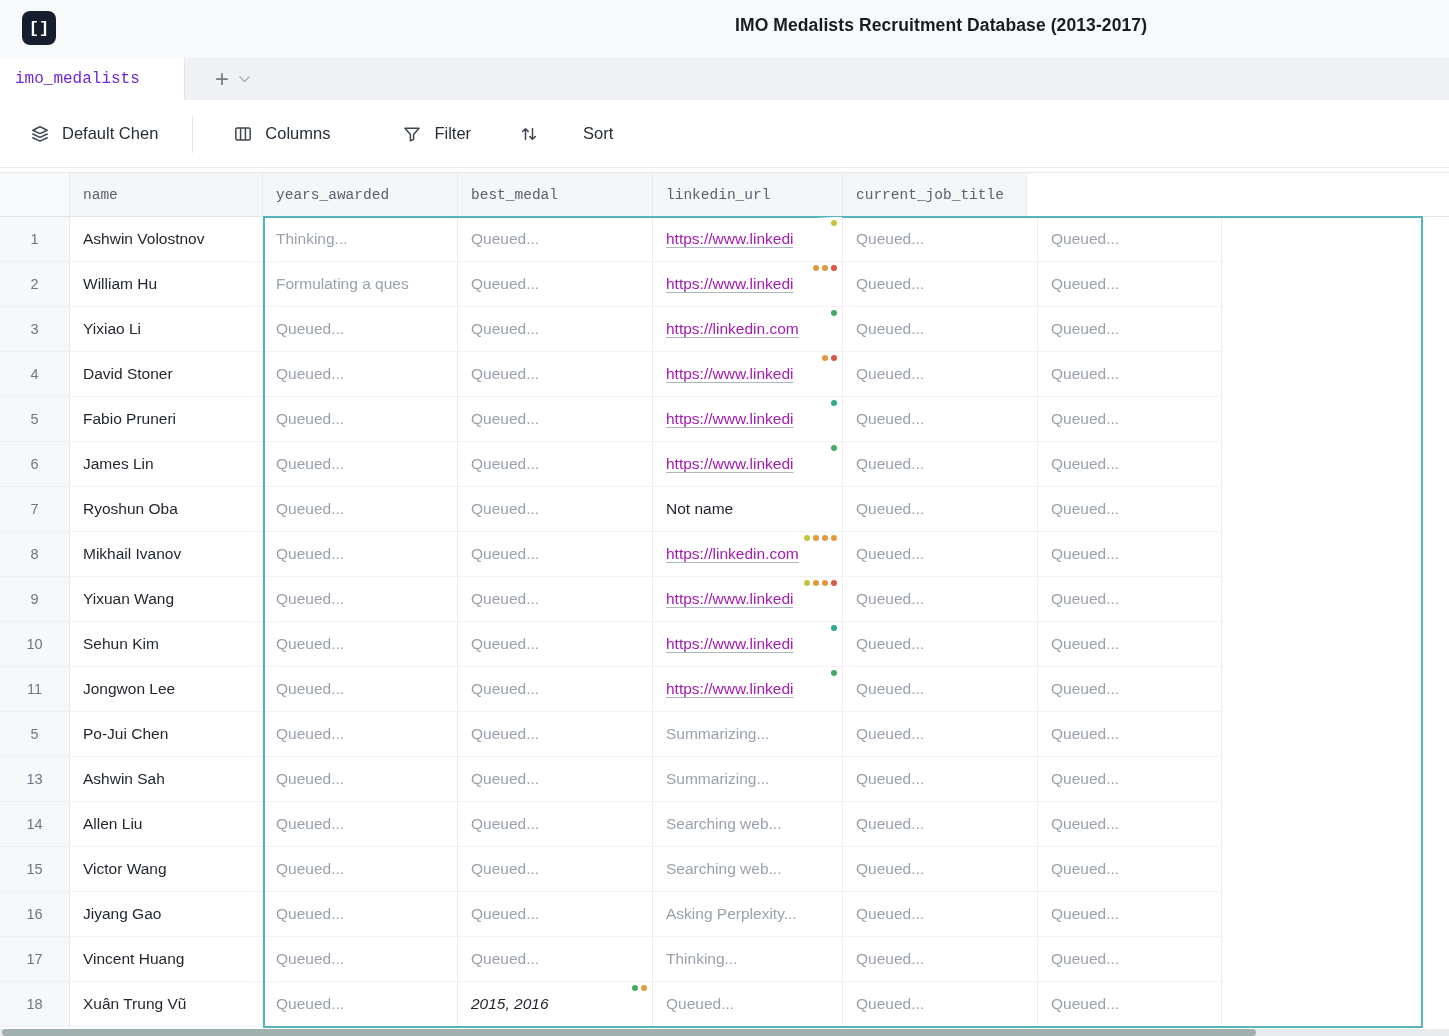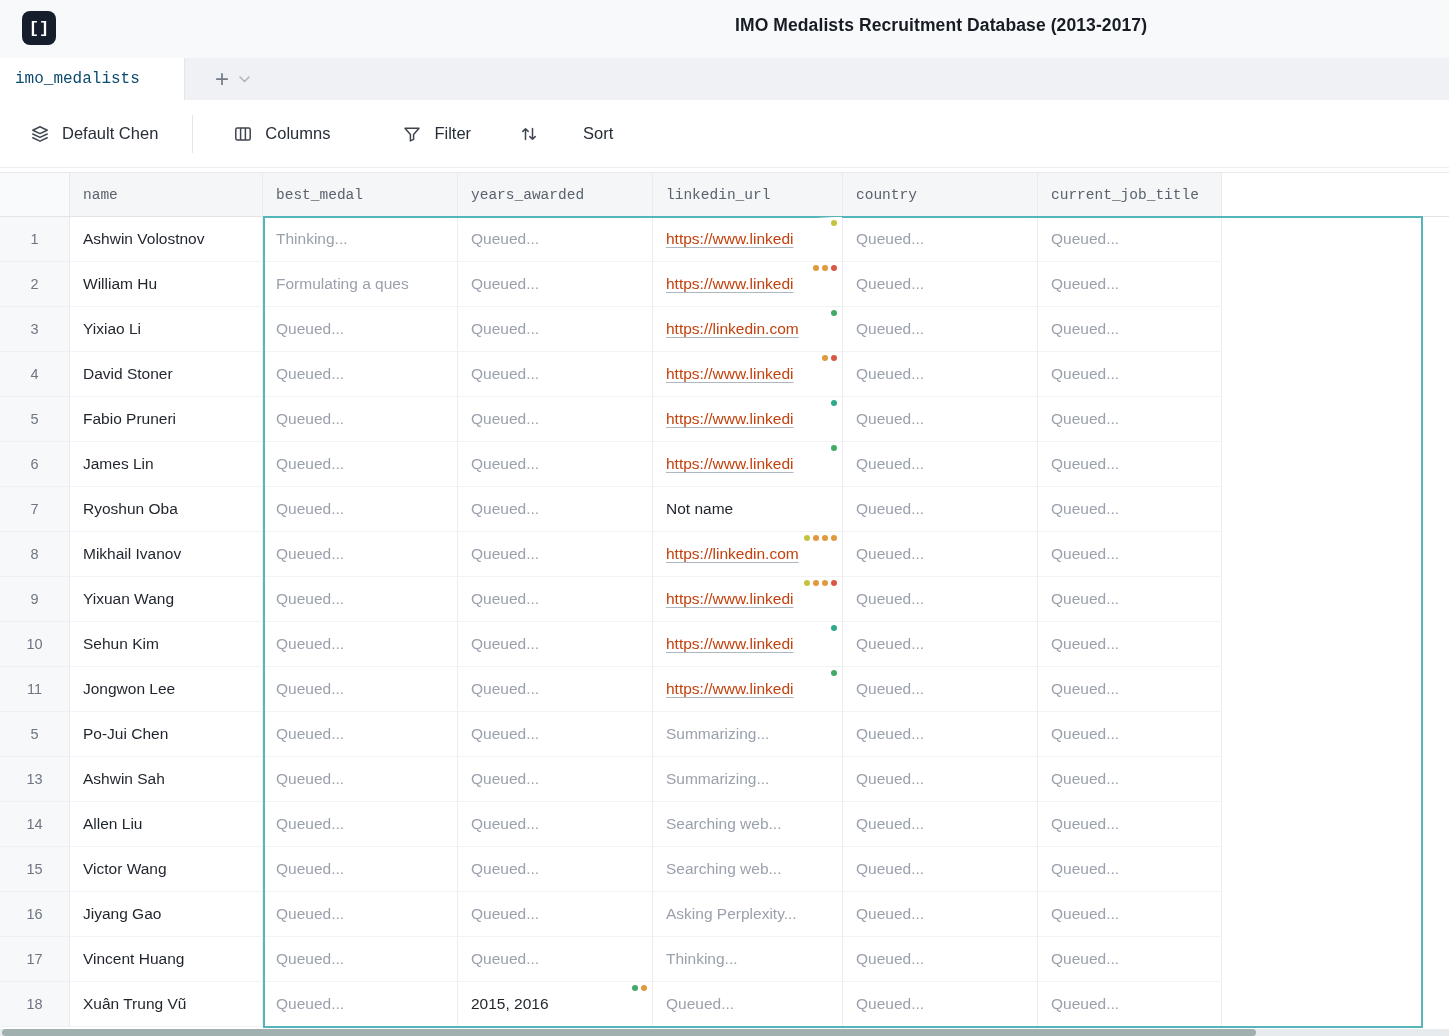--- a/index.html
+++ b/index.html
@@ -10,21 +10,21 @@
   .topbar { height:58px; background:#f8f9fb; position:relative; }
   .logo { position:absolute; left:22px; top:11px; width:34px; height:34px; background:#161e2e;
           color:#fff; border-radius:8px; display:flex; align-items:center; justify-content:center;
           font-family:"Liberation Mono", monospace; font-size:17px; font-weight:bold; }
   .app-title { position:absolute; left:735px; top:15px; font-size:17.5px; font-weight:700;
                color:#171c24; letter-spacing:.1px; }
 
   
   .tabbar { height:42px; background:#eff1f4; display:flex; align-items:stretch; }
   .tab-active { width:185px; background:#fff; display:flex; align-items:center; padding-left:15px;
-                font-family:"Liberation Mono", monospace; font-size:16px; color:#0c4a6e;
+                font-family:"Liberation Mono", monospace; font-size:16px; color:#6d28d9;
                 border-right:1px solid #e2e5e9; }
   .tab-add { margin-left:30px; display:flex; align-items:center; color:#737b86; font-size:24px;
              font-weight:300; line-height:1; cursor:default; }
   .tab-caret { display:flex; align-items:center; margin-left:10px; }
 
   
   .toolbar { height:68px; background:#fff; display:flex; align-items:center;
              border-bottom:1px solid #eceef1; }
   .tb-item { display:flex; align-items:center; gap:12px; font-size:16.5px; color:#272e38; }
   .tb-item svg { display:block; }
@@ -45,21 +45,21 @@
 
   .row { display:flex; height:45px; }
   .rn { width:70px; background:#f7f8fa; color:#6e7681; font-size:14.5px; display:flex;
         align-items:center; justify-content:center; border-bottom:1px solid #eef0f3;
         border-right:1px solid #e7e9ec; }
   .cell { position:relative; overflow:hidden; background:#fff; display:flex; align-items:center;
           padding-left:13px; font-size:15.5px; border-bottom:1px solid #f2f3f6;
           border-right:1px solid #ecedf0; white-space:nowrap; }
   .k-name, .k-text { color:#1f242c; }
   .k-status { color:#9aa1ac; }
-  .k-link { color:#c2410c; text-decoration:underline; text-decoration-color:#aeb6bf;
+  .k-link { color:#a21caf; text-decoration:underline; text-decoration-color:#aeb6bf;
             text-underline-offset:3px; cursor:pointer; }
   .fade::after { content:""; position:absolute; top:0; right:0; bottom:0; width:26px;
                  background:linear-gradient(to right, rgba(255,255,255,0), #fff 70%); z-index:2; }
   .dots { position:absolute; top:3px; right:5px; display:flex; gap:3px; z-index:3; }
   .dot { width:6px; height:6px; border-radius:50%; }
 
   .selection { position:absolute; left:263px; top:44px; width:1160px; height:812px;
                border:2px solid #55b6b9; pointer-events:none; }
 
   
@@ -122,24 +122,23 @@
       </svg>
     </span>
     <span>Sort</span>
   </div>
 </div>
 
 <div class="grid" id="grid">
     <div class="hrow">
       <div class="hcorner"></div>
       <div class="hcell" style="width: 193px;">name</div>
+      <div class="hcell" style="width: 195px;">years_awarded</div>
       <div class="hcell" style="width: 195px;">best_medal</div>
-      <div class="hcell" style="width: 195px;">years_awarded</div>
       <div class="hcell" style="width: 190px;">linkedin_url</div>
-      <div class="hcell" style="width: 195px;">country</div>
       <div class="hcell" style="width: 184px;">current_job_title</div>
       <div class="hfill"></div>
     </div>
     <div class="row">
       <div class="rn">1</div>
       <div class="cell" style="width: 193px;">
         <span class="k-name">Ashwin Volostnov</span>
       </div>
       <div class="cell" style="width: 195px;">
         <span class="k-status">Thinking...</span>
@@ -533,21 +532,21 @@
       </div>
     </div>
     <div class="row">
       <div class="rn">18</div>
       <div class="cell" style="width: 193px;">
         <span class="k-name">Xuân Trung Vũ</span>
       </div>
       <div class="cell" style="width: 195px;">
         <span class="k-status">Queued...</span>
       </div>
-      <div class="cell" style="width: 195px;">
+      <div class="cell" style="width: 195px; font-style: italic;">
         <span class="k-text">2015, 2016</span>
         <div class="dots">
           <div class="dot" style="background: rgb(67, 169, 105);"></div>
           <div class="dot" style="background: rgb(224, 153, 61);"></div>
         </div>
       </div>
       <div class="cell" style="width: 190px;">
         <span class="k-status">Queued...</span>
       </div>
       <div class="cell" style="width: 195px;">

